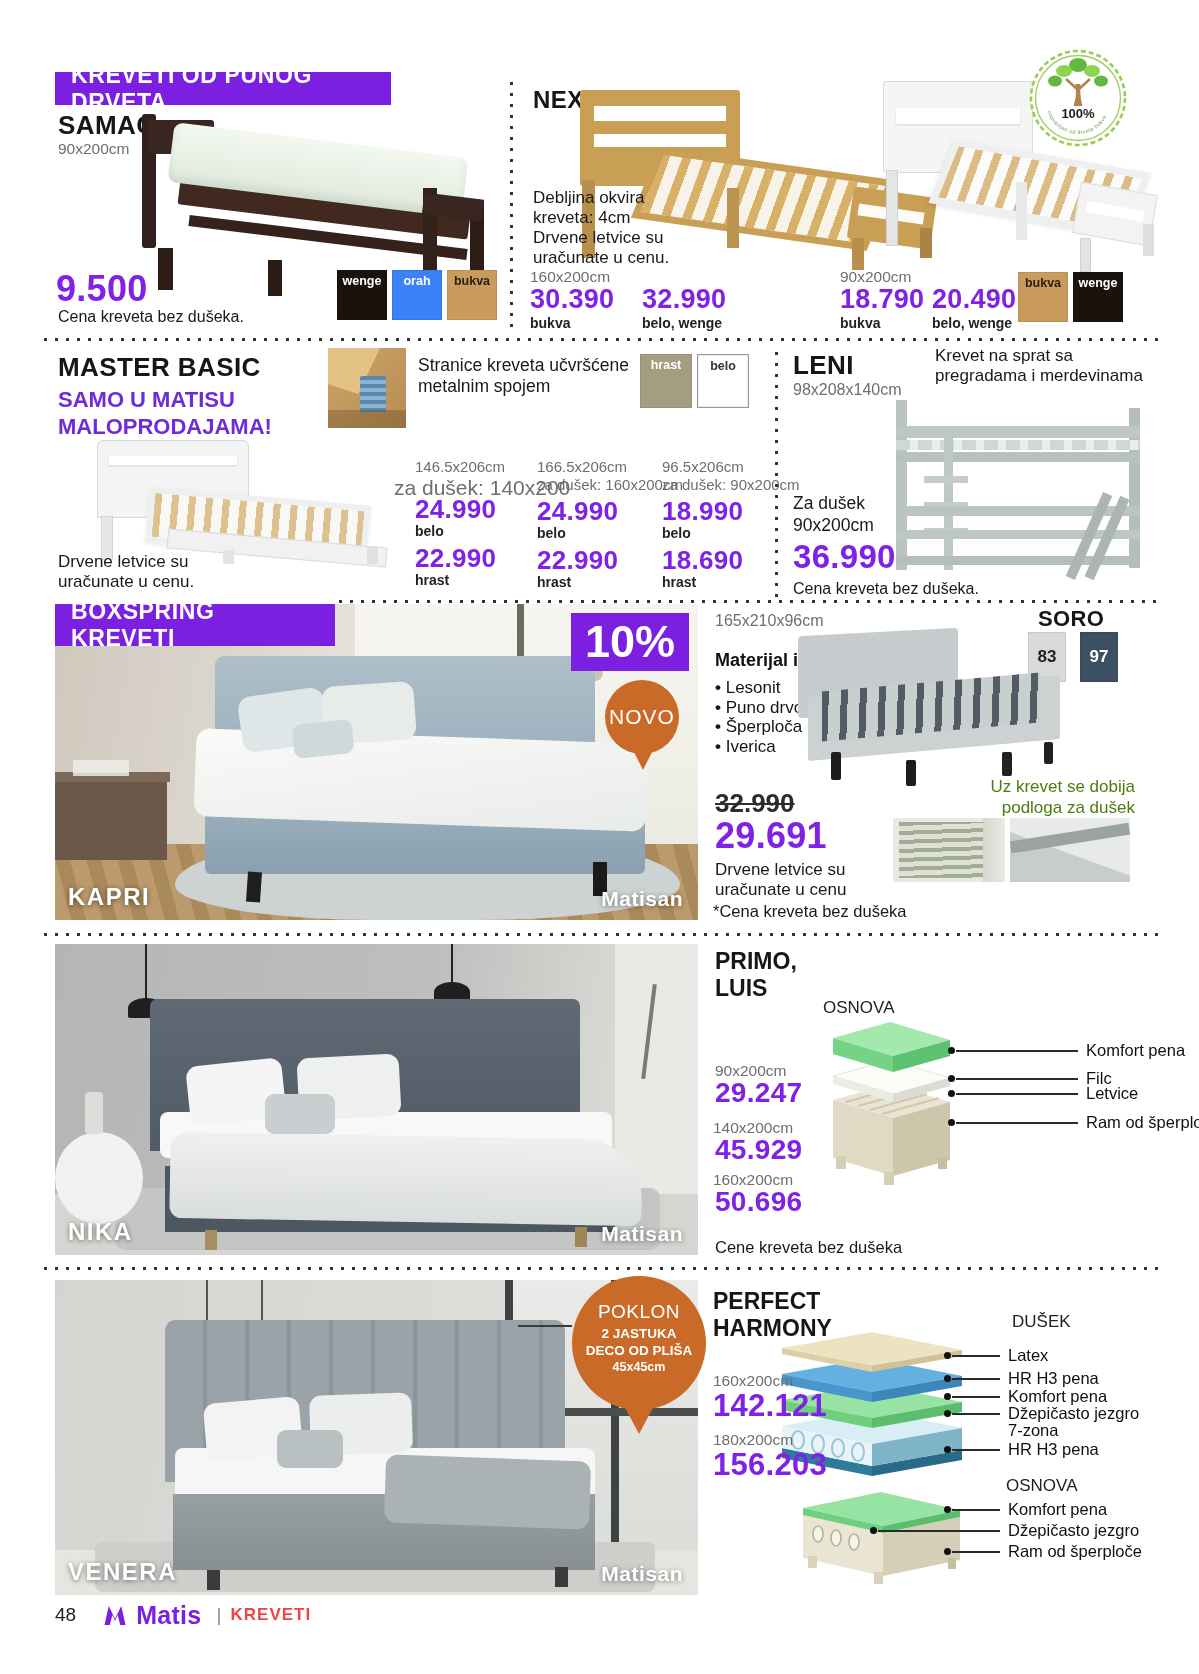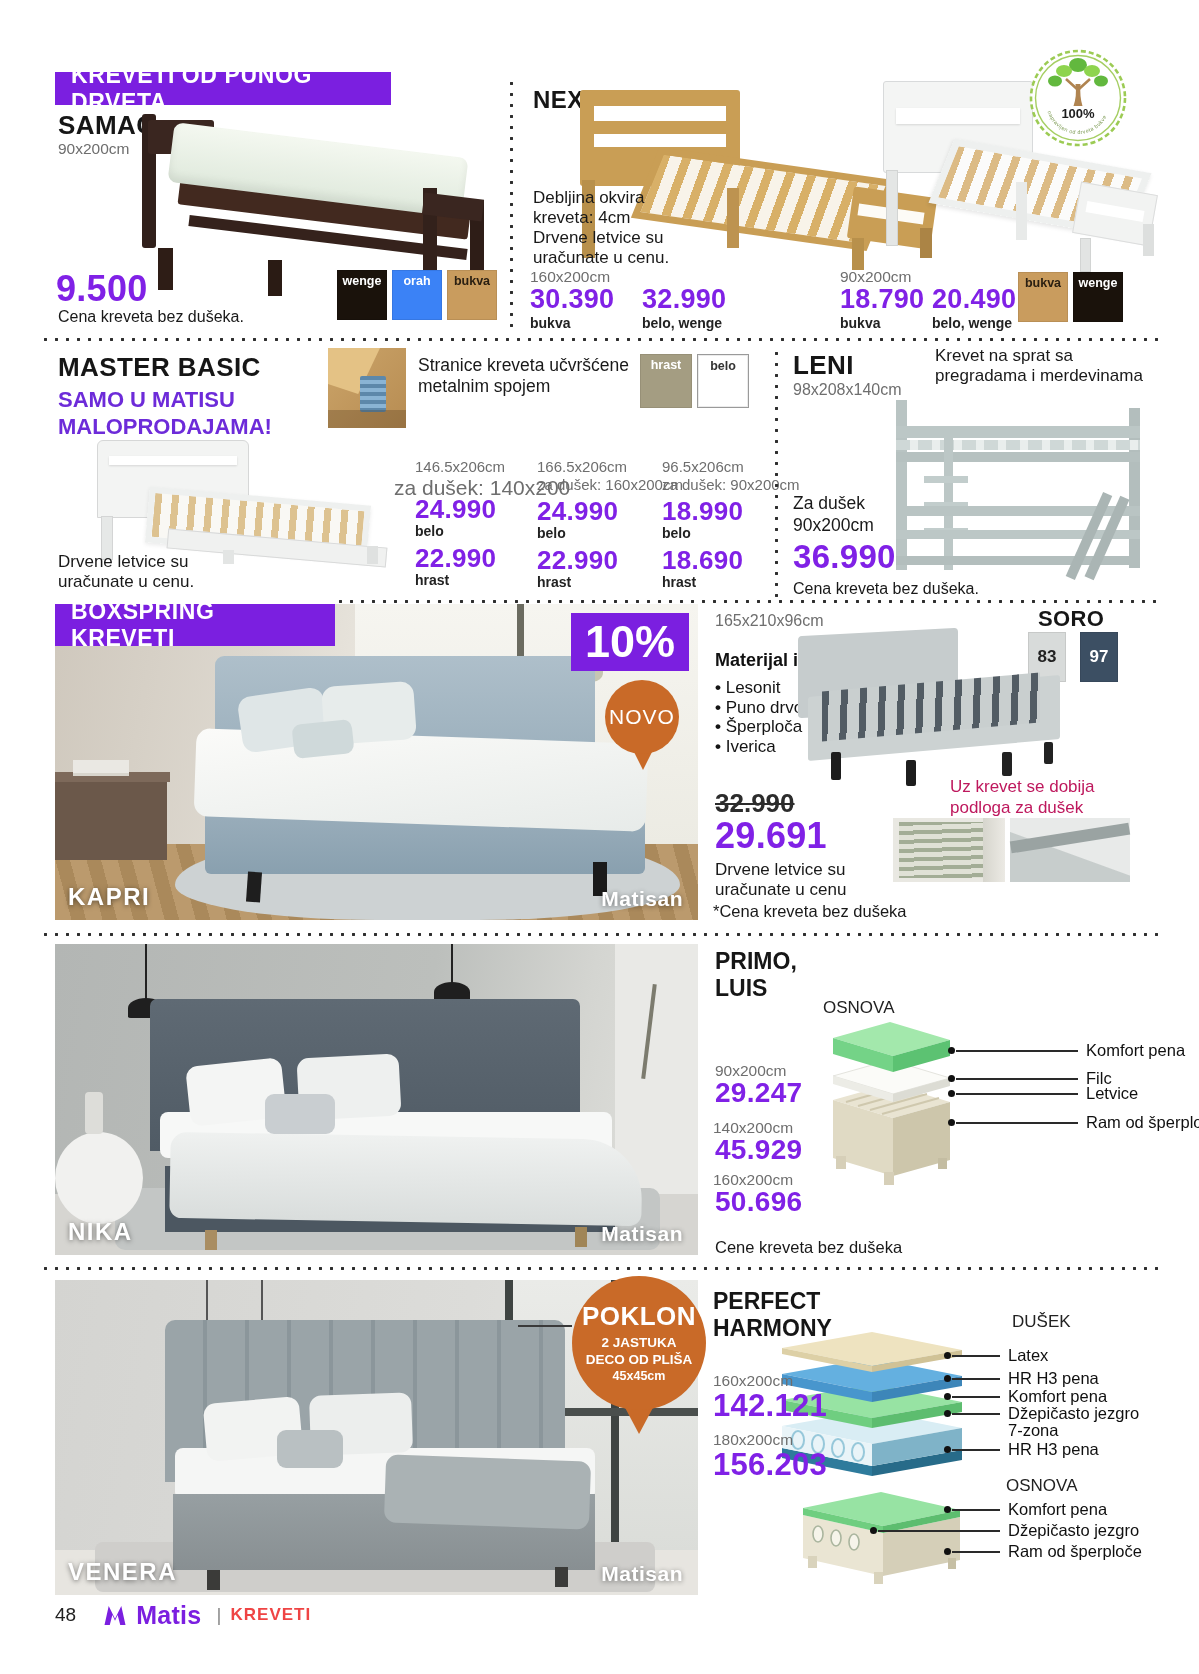--- a/index.html
+++ b/index.html
@@ -276,21 +276,21 @@
   <div class="abs" style="left:786px;top:626px;width:285px;height:162px">
     <div class="i" style="left:12px;top:6px;width:160px;height:82px;background:#c6cccd;border-radius:4px;transform:skewY(-3deg)"></div>
     <div class="i" style="left:22px;top:60px;width:252px;height:64px;background:#ccd2d2;transform:skewY(-5deg);border-radius:3px"></div>
     <div class="i" style="left:36px;top:56px;width:218px;height:50px;background:repeating-linear-gradient(92deg,#525c64 0 7px,#c9cfcf 7px 19px);transform:skewY(-5deg)"></div>
     <div class="i" style="left:45px;top:126px;width:10px;height:28px;background:#1d1d1d;border-radius:2px"></div>
     <div class="i" style="left:120px;top:134px;width:10px;height:26px;background:#1d1d1d;border-radius:2px"></div>
     <div class="i" style="left:216px;top:126px;width:10px;height:24px;background:#222;border-radius:2px"></div>
     <div class="i" style="left:258px;top:116px;width:9px;height:22px;background:#222;border-radius:2px"></div>
   </div>
 
-  <div class="abs" style="left:950px;top:776px;width:185px;font-size:17px;color:#be185d;line-height:21px">
+  <div class="abs" style="left:950px;top:776px;width:185px;font-size:17px;color:#4d7c0f;text-align:right;line-height:21px">
     <div>Uz krevet se dobija</div>
     <div>podloga za dušek</div>
   </div>
   <div class="lline" style="left:1086px;top:818px;width:1.5px;height:32px"></div>
   <div class="ldot" style="left:1083px;top:848px"></div>
 
   <div class="strike" style="left:715px;top:788px;font-size:26px">32.990</div>
   <div class="price" style="left:715px;top:815px;font-size:36px">29.691</div>
   <div class="note" style="left:715px;top:860px;width:170px;font-size:17px">Drvene letvice su uračunate u cenu</div>
   <div class="note" style="left:713px;top:902px;font-size:16.5px">*Cena kreveta bez dušeka</div>
@@ -398,21 +398,21 @@
     <div class="i" style="left:222px;top:150px;width:66px;height:38px;background:#b9c0c2;border-radius:9px"></div>
     <div class="i" style="left:152px;top:290px;width:13px;height:20px;background:#3b3b39"></div>
     <div class="i" style="left:500px;top:287px;width:13px;height:20px;background:#3b3b39"></div>
     <div class="photo-label">VENERA</div>
     <div class="matisan">Matisan</div>
   </div>
 
   <div class="lline" style="left:518px;top:1325px;width:54px;height:2px;background:#3a3a3a;z-index:8"></div>
   <div class="pintail" style="left:622px;top:1402px;border-left:17px solid transparent;border-right:17px solid transparent;border-top:32px solid var(--orange,#c96a28);z-index:7"></div>
   <div class="pin" style="left:572px;top:1276px;width:134px;height:134px;padding-top:25px">
-    <div style="font-size:26px;font-weight:bold;letter-spacing:.5px">POKLON</div>
+    <div style="font-size:19px;font-weight:normal;letter-spacing:.5px">POKLON</div>
     <div style="font-size:13.5px;font-weight:bold;margin-top:3px">2 JASTUKA</div>
     <div style="font-size:13.5px;font-weight:bold;margin-top:2px">DECO OD PLIŠA</div>
     <div style="font-size:12.5px;font-weight:bold;margin-top:2px">45x45cm</div>
   </div>
 
   <div class="abs" style="left:713px;top:1288px;font-size:23px;font-weight:bold;line-height:27px;color:#161616">
     <div>PERFECT</div>
     <div>HARMONY</div>
   </div>
   <div class="abs" style="left:1012px;top:1312px;font-size:17px;color:#222">DUŠEK</div>

